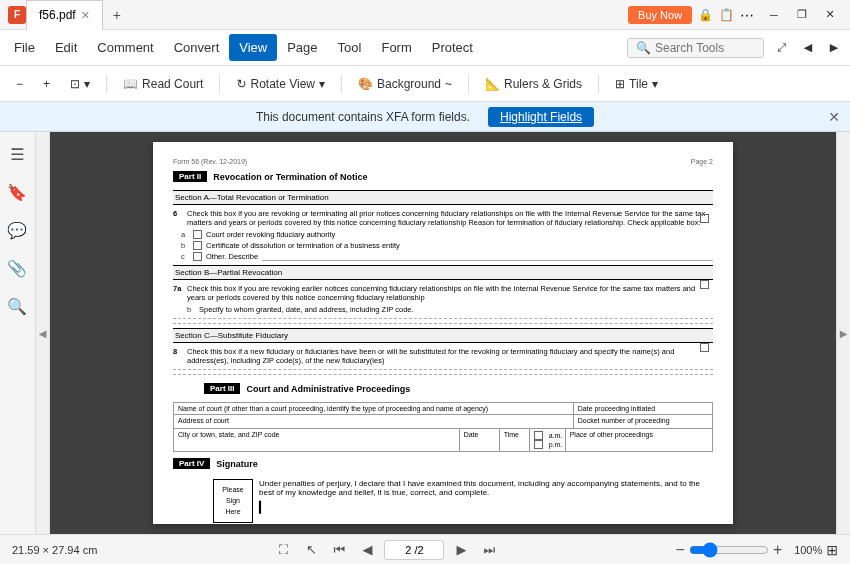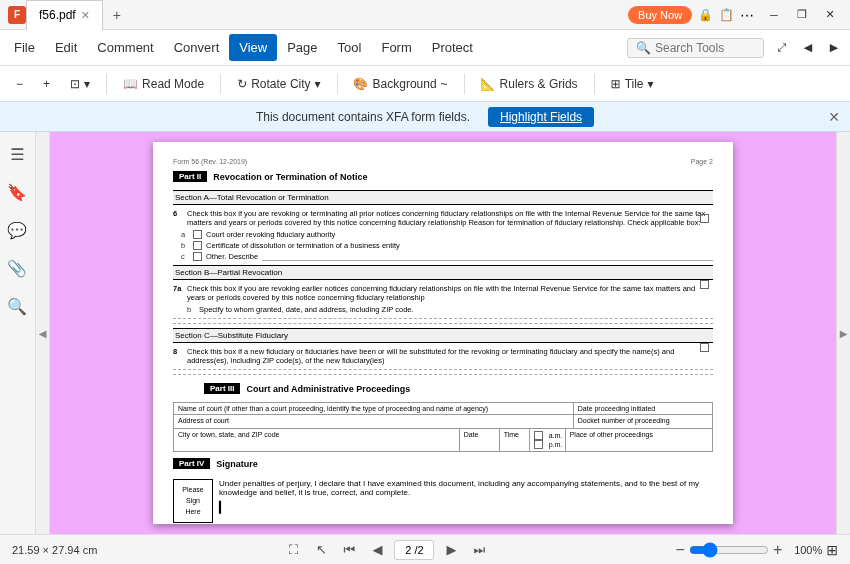--- a/index.html
+++ b/index.html
@@ -144,21 +144,21 @@
       align-items: center;
       justify-content: center;
       cursor: pointer;
       font-size: 10px;
       color: #888;
     }
 
     
     .content-area {
       flex: 1;
-      background: #f0abfc;
+      background: #404040;
       overflow: hidden;
       position: relative;
       display: flex;
       flex-direction: column;
     }
 
     
     .pdf-page {
       background: white;
       margin: 10px auto;
@@ -218,21 +218,21 @@
 
     .dashed-line { border-bottom: 1px dashed #aaa; margin: 4px 0; width: 100%; }
 
     .table-area { border: 1px solid #999; margin-top: 4px; }
     .table-row-header { display: flex; border-bottom: 1px solid #999; font-size: 7px; }
     .table-cell { padding: 2px 4px; border-right: 1px solid #999; font-size: 7px; }
     .table-cell:last-child { border-right: none; }
     .table-data-row { display: flex; height: 14px; border-bottom: 1px solid #999; }
     .table-data-row:last-child { border-bottom: none; }
 
-    .signature-section { margin-top: 6px; }
+    .signature-section { margin-top: 6px; margin-left: 40px; }
 
     
     .status-bar {
       height: 30px;
       background: #f5f5f5;
       border-top: 1px solid #ddd;
       display: flex;
       align-items: center;
       padding: 0 12px;
       font-size: 11px;
@@ -251,21 +251,21 @@
       height: 22px;
       display: flex;
       align-items: center;
       justify-content: center;
       cursor: pointer;
       border-radius: 3px;
       font-size: 13px;
       color: #555;
     }
     .page-input {
-      width: 40px;
+      width: 60px;
       height: 20px;
       text-align: center;
       border: 1px solid #ccc;
       border-radius: 3px;
       font-size: 11px;
     }
     .zoom-area { display: flex; align-items: center; gap: 4px; margin-left: auto; }
     .zoom-slider { width: 80px; }
     .zoom-btn { cursor: pointer; font-size: 16px; color: #555; }
 
@@ -291,21 +291,21 @@
     .buy-now-area {
       display: flex;
       align-items: center;
       gap: 6px;
       margin-left: auto;
     }
     .buy-now-btn {
       background: #ff6b35;
       color: white;
       padding: 3px 10px;
-      border-radius: 9px;
+      border-radius: 3px;
       font-size: 11px;
       cursor: pointer;
     }
   </style>
 </head>
 <body>
 
 <div class="title-bar">
   <div class="title-bar-left">
     <div class="app-icon">F</div>
@@ -358,26 +358,26 @@
   <div class="toolbar-btn">
     <span>+</span>
   </div>
   <div class="toolbar-btn">
     <span>⊡</span>
     <span>▾</span>
   </div>
   <div class="toolbar-sep"></div>
   <div class="toolbar-btn">
     <span>📖</span>
-    <span>Read Mode</span>
+    <span>Read Court</span>
   </div>
   <div class="toolbar-sep"></div>
   <div class="toolbar-btn">
     <span>↻</span>
-    <span>Rotate City</span>
+    <span>Rotate View</span>
     <span>▾</span>
   </div>
   <div class="toolbar-sep"></div>
   <div class="toolbar-btn">
     <span>🎨</span>
     <span>Background</span>
     <span>~</span>
   </div>
   <div class="toolbar-sep"></div>
   <div class="toolbar-btn">

